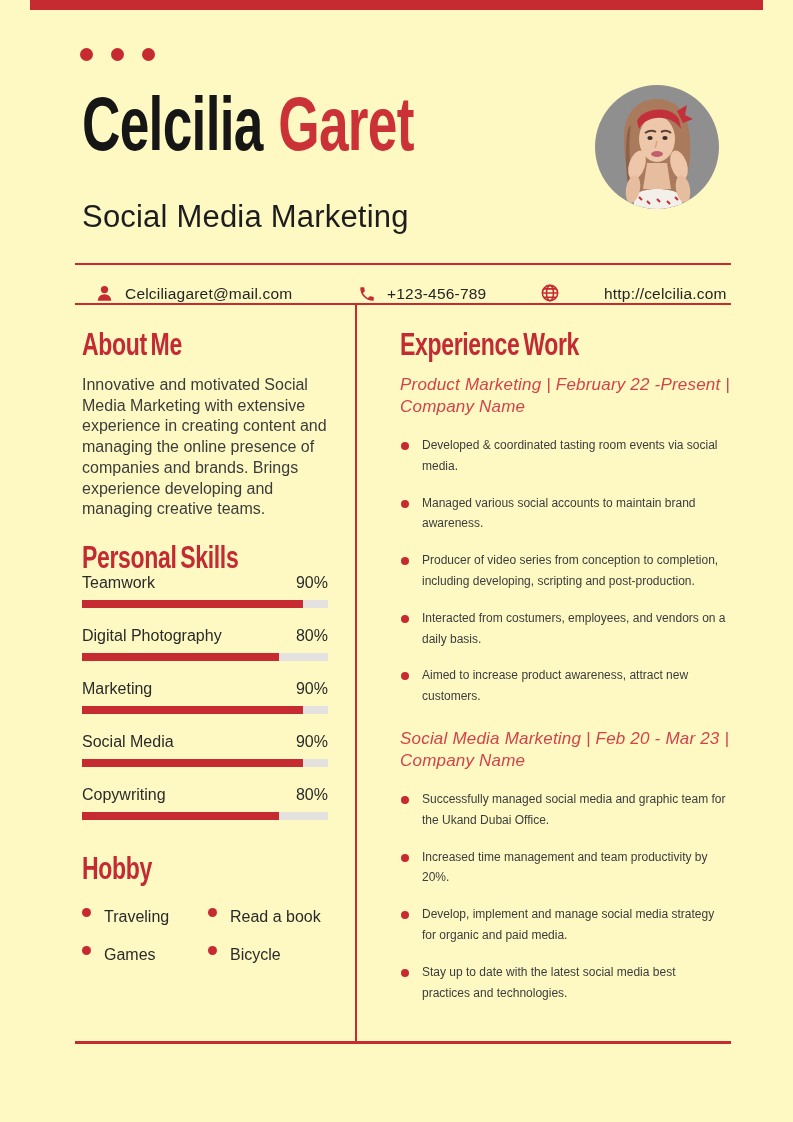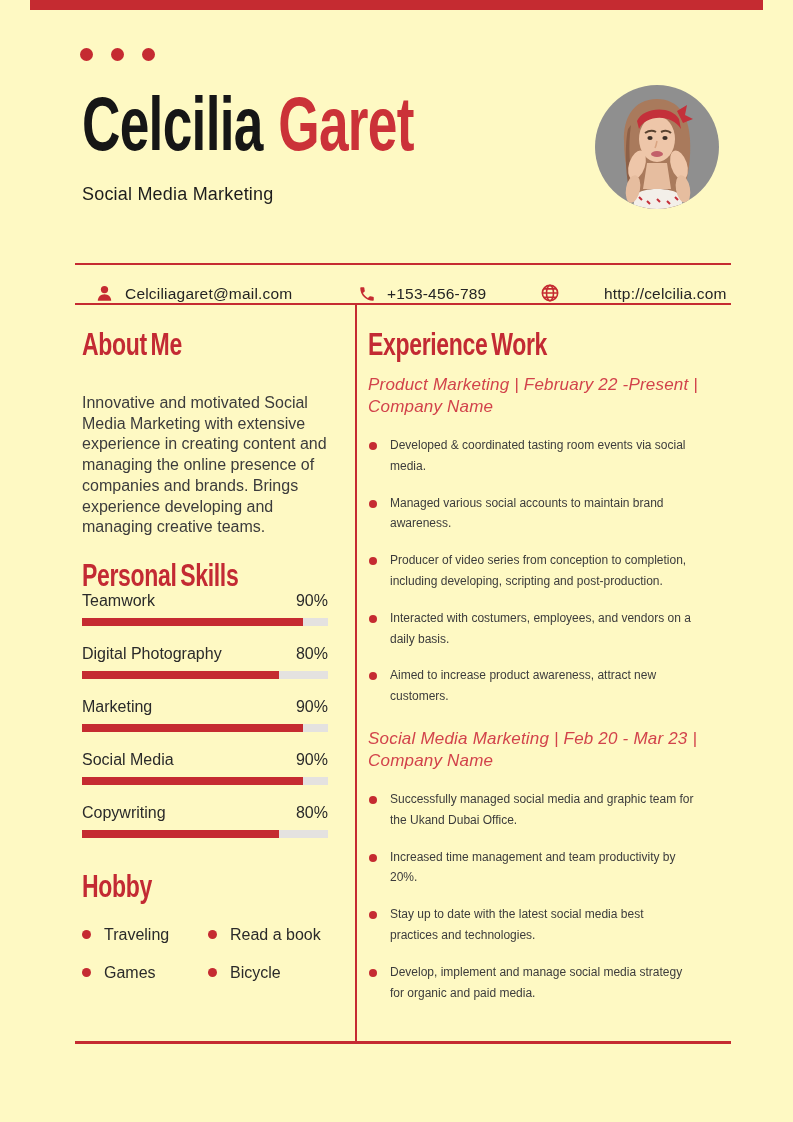--- a/index.html
+++ b/index.html
@@ -13,54 +13,54 @@
 
   .top-bar{position:absolute;left:30px;top:0;width:733px;height:10px;background:var(--accent);}
 
   .dots{position:absolute;left:80px;top:48px;display:flex;gap:18px;}
   .dots span{width:13px;height:13px;border-radius:50%;background:var(--accent);}
 
   .name-block{position:absolute;left:82px;top:86px;white-space:nowrap;}
   .name{font-size:76px;font-weight:800;line-height:1;letter-spacing:-1px;word-spacing:2px;
         transform:scaleX(0.70);transform-origin:left center;color:var(--dark);}
   .name .red{color:var(--name-red);}
-  .subtitle{margin-top:22px;font-size:18px;letter-spacing:0.2px;color:#1d1d1d;}
+  .subtitle{margin-top:37px;font-size:31px;letter-spacing:0.2px;color:#1d1d1d;}
 
   .photo{position:absolute;left:595px;top:85px;width:124px;height:124px;border-radius:50%;overflow:hidden;}
   .photo svg{display:block;width:100%;height:100%;}
 
   .contact-bar{position:absolute;left:75px;top:263px;width:656px;height:42px;
                border-top:2.5px solid var(--accent);border-bottom:2.5px solid var(--accent);}
   .contact-item{position:absolute;top:0;height:100%;display:flex;align-items:flex-end;gap:11px;
                 font-size:15.5px;color:#242424;letter-spacing:0.2px;}
   .contact-item svg{display:block;}
   .ci-email{left:20px;} .ci-phone{left:283px;} .ci-web{left:465px;gap:44px;}
 
   .v-divider{position:absolute;left:355px;top:305px;width:2px;height:737px;background:var(--accent);}
   .bottom-line{position:absolute;left:75px;top:1041px;width:656px;height:2.5px;background:var(--accent);}
 
   .col-left{position:absolute;left:82px;top:328px;width:246px;}
-  .col-right{position:absolute;left:368px;top:328px;width:346px;}
+  .col-right{position:absolute;left:400px;top:328px;width:346px;}
 
   h2.sec{font-size:32px;font-weight:800;line-height:1;letter-spacing:-0.5px;word-spacing:-3px;
          color:var(--heading);transform:scaleX(0.72);transform-origin:left center;white-space:nowrap;}
 
-  .about-text{margin-top:33px;font-size:16px;line-height:20.7px;color:var(--text);}
+  .about-text{margin-top:15px;font-size:16px;line-height:20.7px;color:var(--text);}
 
   .skills-title{margin-top:21px;}
   .skill{margin-top:19px;}
   .skill:first-of-type{margin-top:1px;}
   .skill-head{display:flex;justify-content:space-between;align-items:baseline;
               font-size:16px;color:#2a2a2a;}
   .skill-track{margin-top:8px;height:8px;background:var(--track);}
   .skill-fill{height:100%;background:var(--accent);}
 
   .hobby-title{margin-top:32px;}
   .hobby-grid{margin-top:24px;display:grid;grid-template-columns:126px 1fr;row-gap:20px;}
-  .hobby-item{display:flex;align-items:center;gap:13px;font-size:16px;color:#2a2a2a;}
+  .hobby-item{display:flex;gap:13px;font-size:16px;color:#2a2a2a;}
   .dot{width:9px;height:9px;border-radius:50%;background:var(--accent);flex:0 0 auto;}
 
   .job-title{margin-top:14px;font-size:17px;line-height:22px;font-style:italic;
              color:var(--job-red);letter-spacing:0.2px;}
   .job2{margin-top:21px;}
   ul.bullets{margin-top:17px;list-style:none;}
   ul.bullets li{position:relative;padding-left:22px;margin-bottom:16px;
                 font-size:12px;line-height:20.8px;color:var(--text);max-width:326px;}
   ul.bullets li::before{content:"";position:absolute;left:1px;top:7px;width:8px;height:8px;
                         border-radius:50%;background:var(--accent);}
@@ -120,21 +120,21 @@
       <svg width="19" height="19" viewBox="0 0 24 24">
         <circle cx="12" cy="7" r="4.6" fill="#c52b31"></circle>
         <path d="M3.5 21c0-4.7 3.8-8.2 8.5-8.2s8.5 3.5 8.5 8.2z" fill="#c52b31"></path>
       </svg>
       <span>Celciliagaret@mail.com</span>
     </div>
     <div class="contact-item ci-phone">
       <svg width="18" height="18" viewBox="0 0 24 24">
         <path d="M6.62 10.79c1.44 2.83 3.76 5.14 6.59 6.59l2.2-2.2c.27-.27.67-.36 1.02-.24 1.12.37 2.33.57 3.57.57.55 0 1 .45 1 1V20c0 .55-.45 1-1 1-9.39 0-17-7.61-17-17 0-.55.45-1 1-1h3.5c.55 0 1 .45 1 1 0 1.25.2 2.45.57 3.57.11.35.03.74-.25 1.02l-2.2 2.2z" fill="#c52b31"></path>
       </svg>
-      <span>+153-456-789</span>
+      <span>+123-456-789</span>
     </div>
     <div class="contact-item ci-web">
       <svg width="20" height="20" viewBox="0 0 24 24">
         <circle cx="12" cy="12" r="9.2" fill="none" stroke="#c52b31" stroke-width="1.9"></circle>
         <ellipse cx="12" cy="12" rx="4.2" ry="9.2" fill="none" stroke="#c52b31" stroke-width="1.9"></ellipse>
         <path d="M2.8 12h18.4 M4.2 7h15.6 M4.2 17h15.6" stroke="#c52b31" stroke-width="1.9" fill="none"></path>
       </svg>
       <span>http://celcilia.com</span>
     </div>
   </div>
@@ -219,29 +219,29 @@
     <h2 class="sec">Experience Work</h2>
 
     <div class="job-title">
       <div>Product Marketing | February 22 -Present |</div>
       <div>Company Name</div>
     </div>
     <ul class="bullets">
       <li>Developed &amp; coordinated tasting room events via social media.</li>
       <li>Managed various social accounts to maintain brand awareness.</li>
       <li>Producer of video series from conception to completion, including developing, scripting and post-production.</li>
-      <li>Interacted with costumers, employees, and vendors on a daily basis.</li>
+      <li>Interacted from costumers, employees, and vendors on a daily basis.</li>
       <li>Aimed to increase product awareness, attract new customers.</li>
     </ul>
 
     <div class="job-title job2">
       <div>Social Media Marketing | Feb 20 - Mar 23 |</div>
       <div>Company Name</div>
     </div>
     <ul class="bullets">
       <li>Successfully managed social media and graphic team for the Ukand Dubai Office.</li>
       <li>Increased time management and team productivity by 20%.</li>
+      <li>Develop, implement and manage social media strategy for organic and paid media.</li>
       <li>Stay up to date with the latest social media best practices and technologies.</li>
-      <li>Develop, implement and manage social media strategy for organic and paid media.</li>
     </ul>
   </div>
 
 </div>
 
 </body></html>

